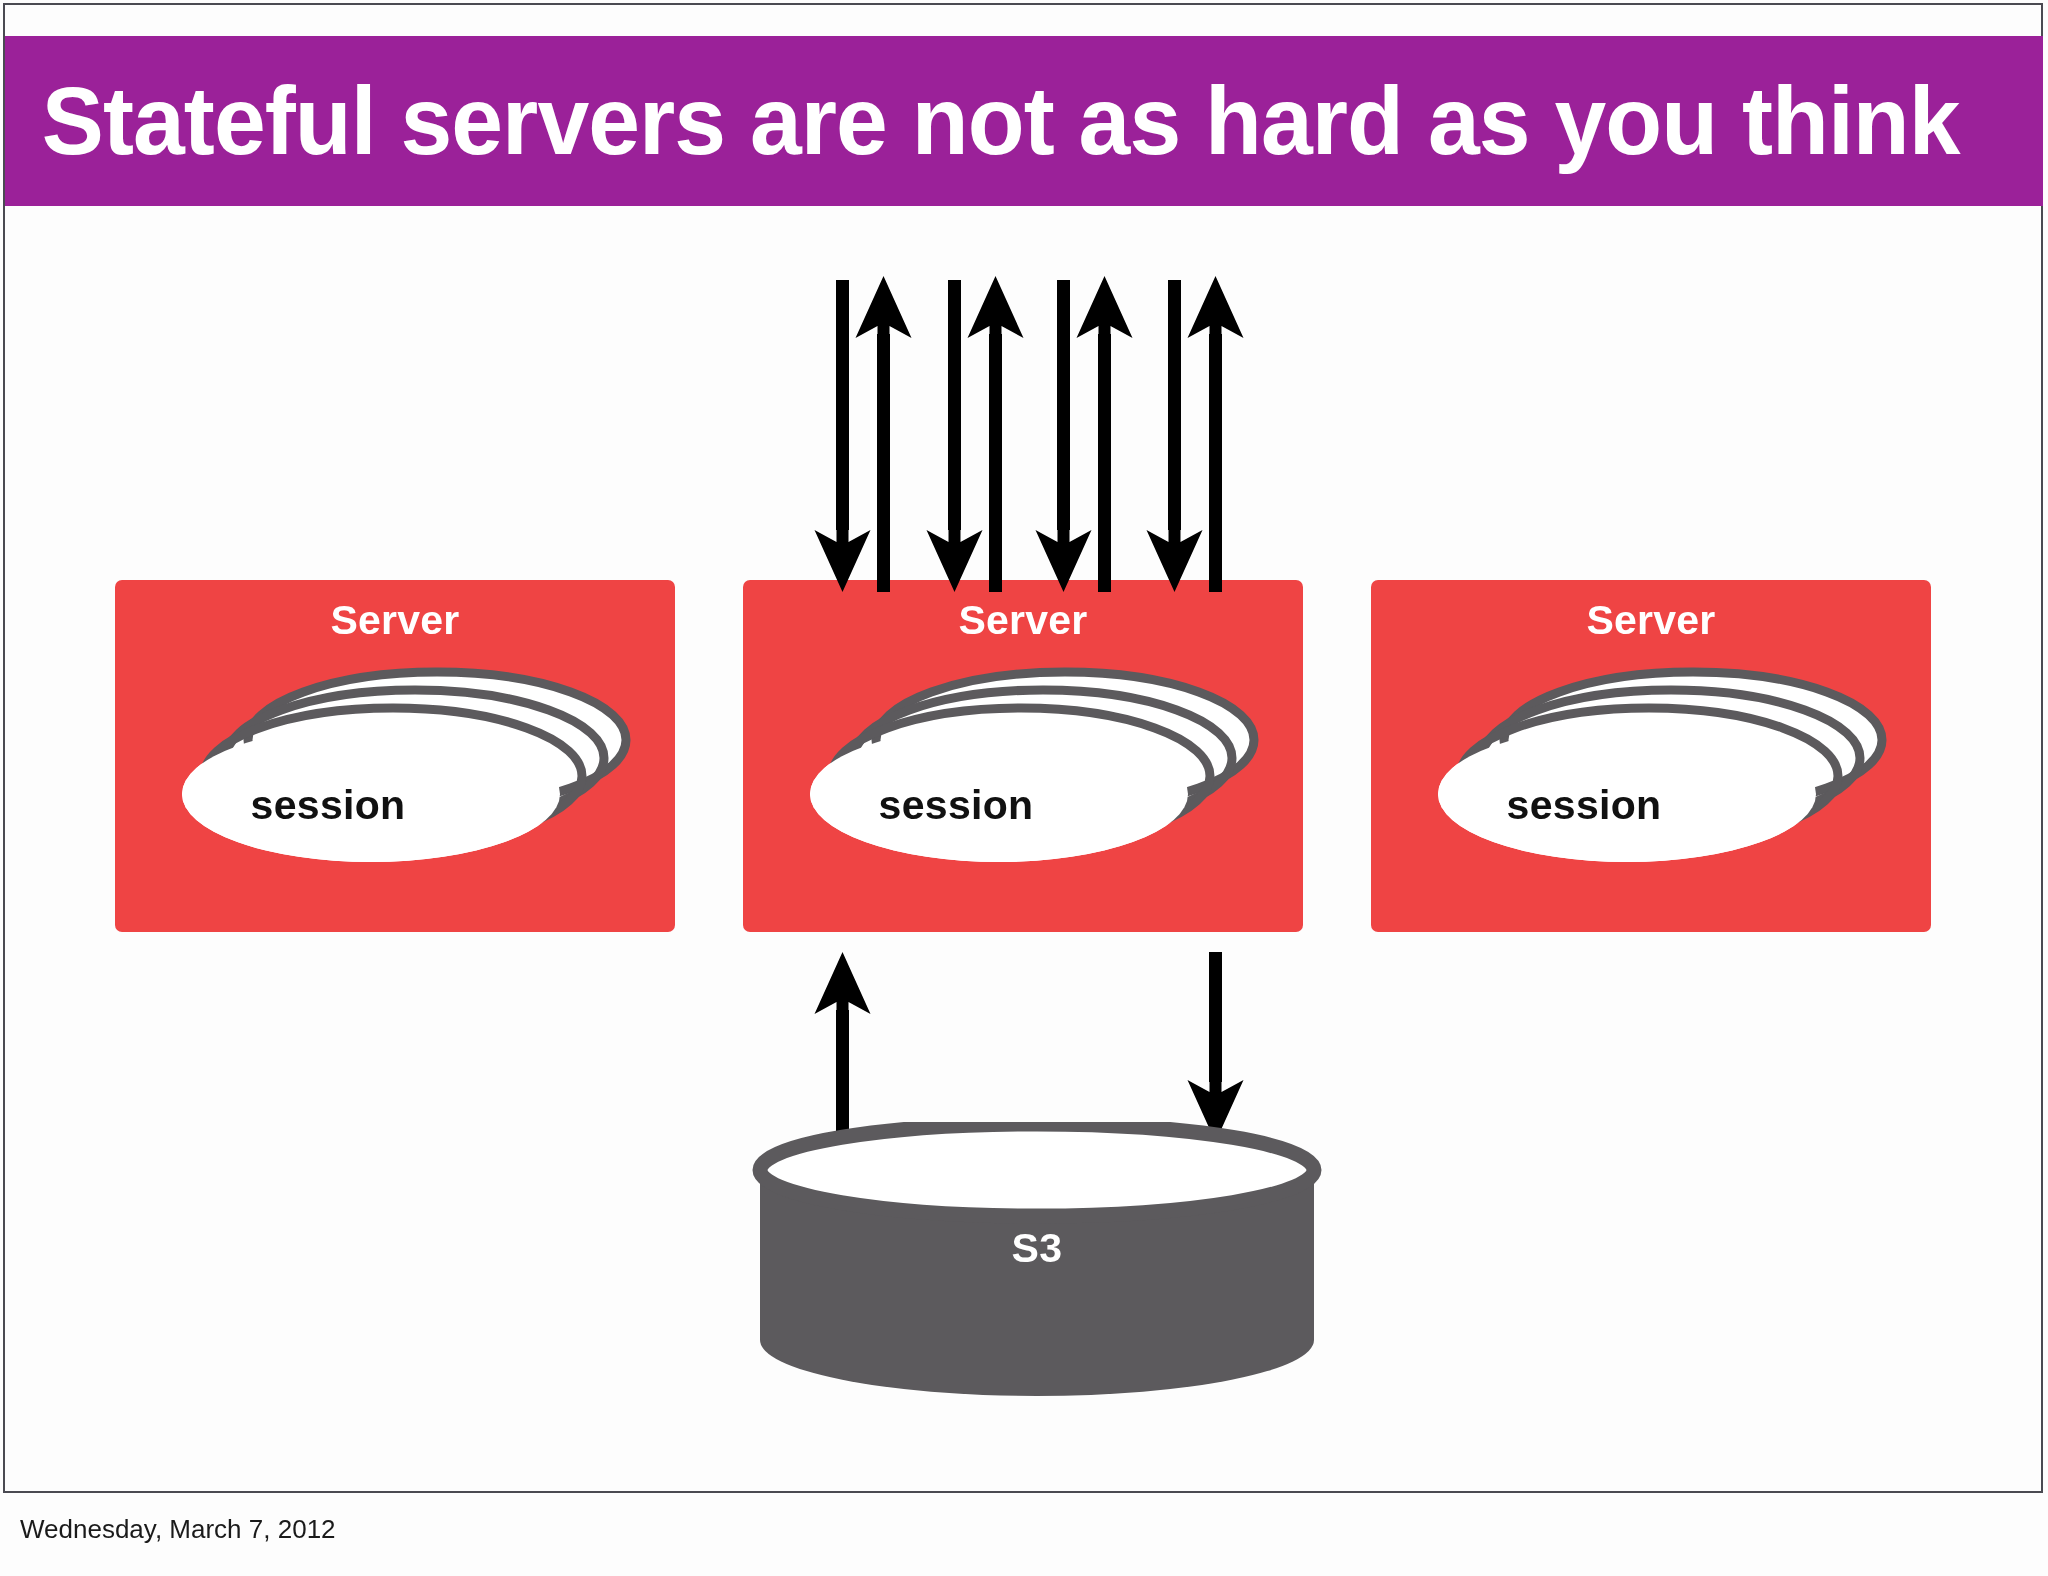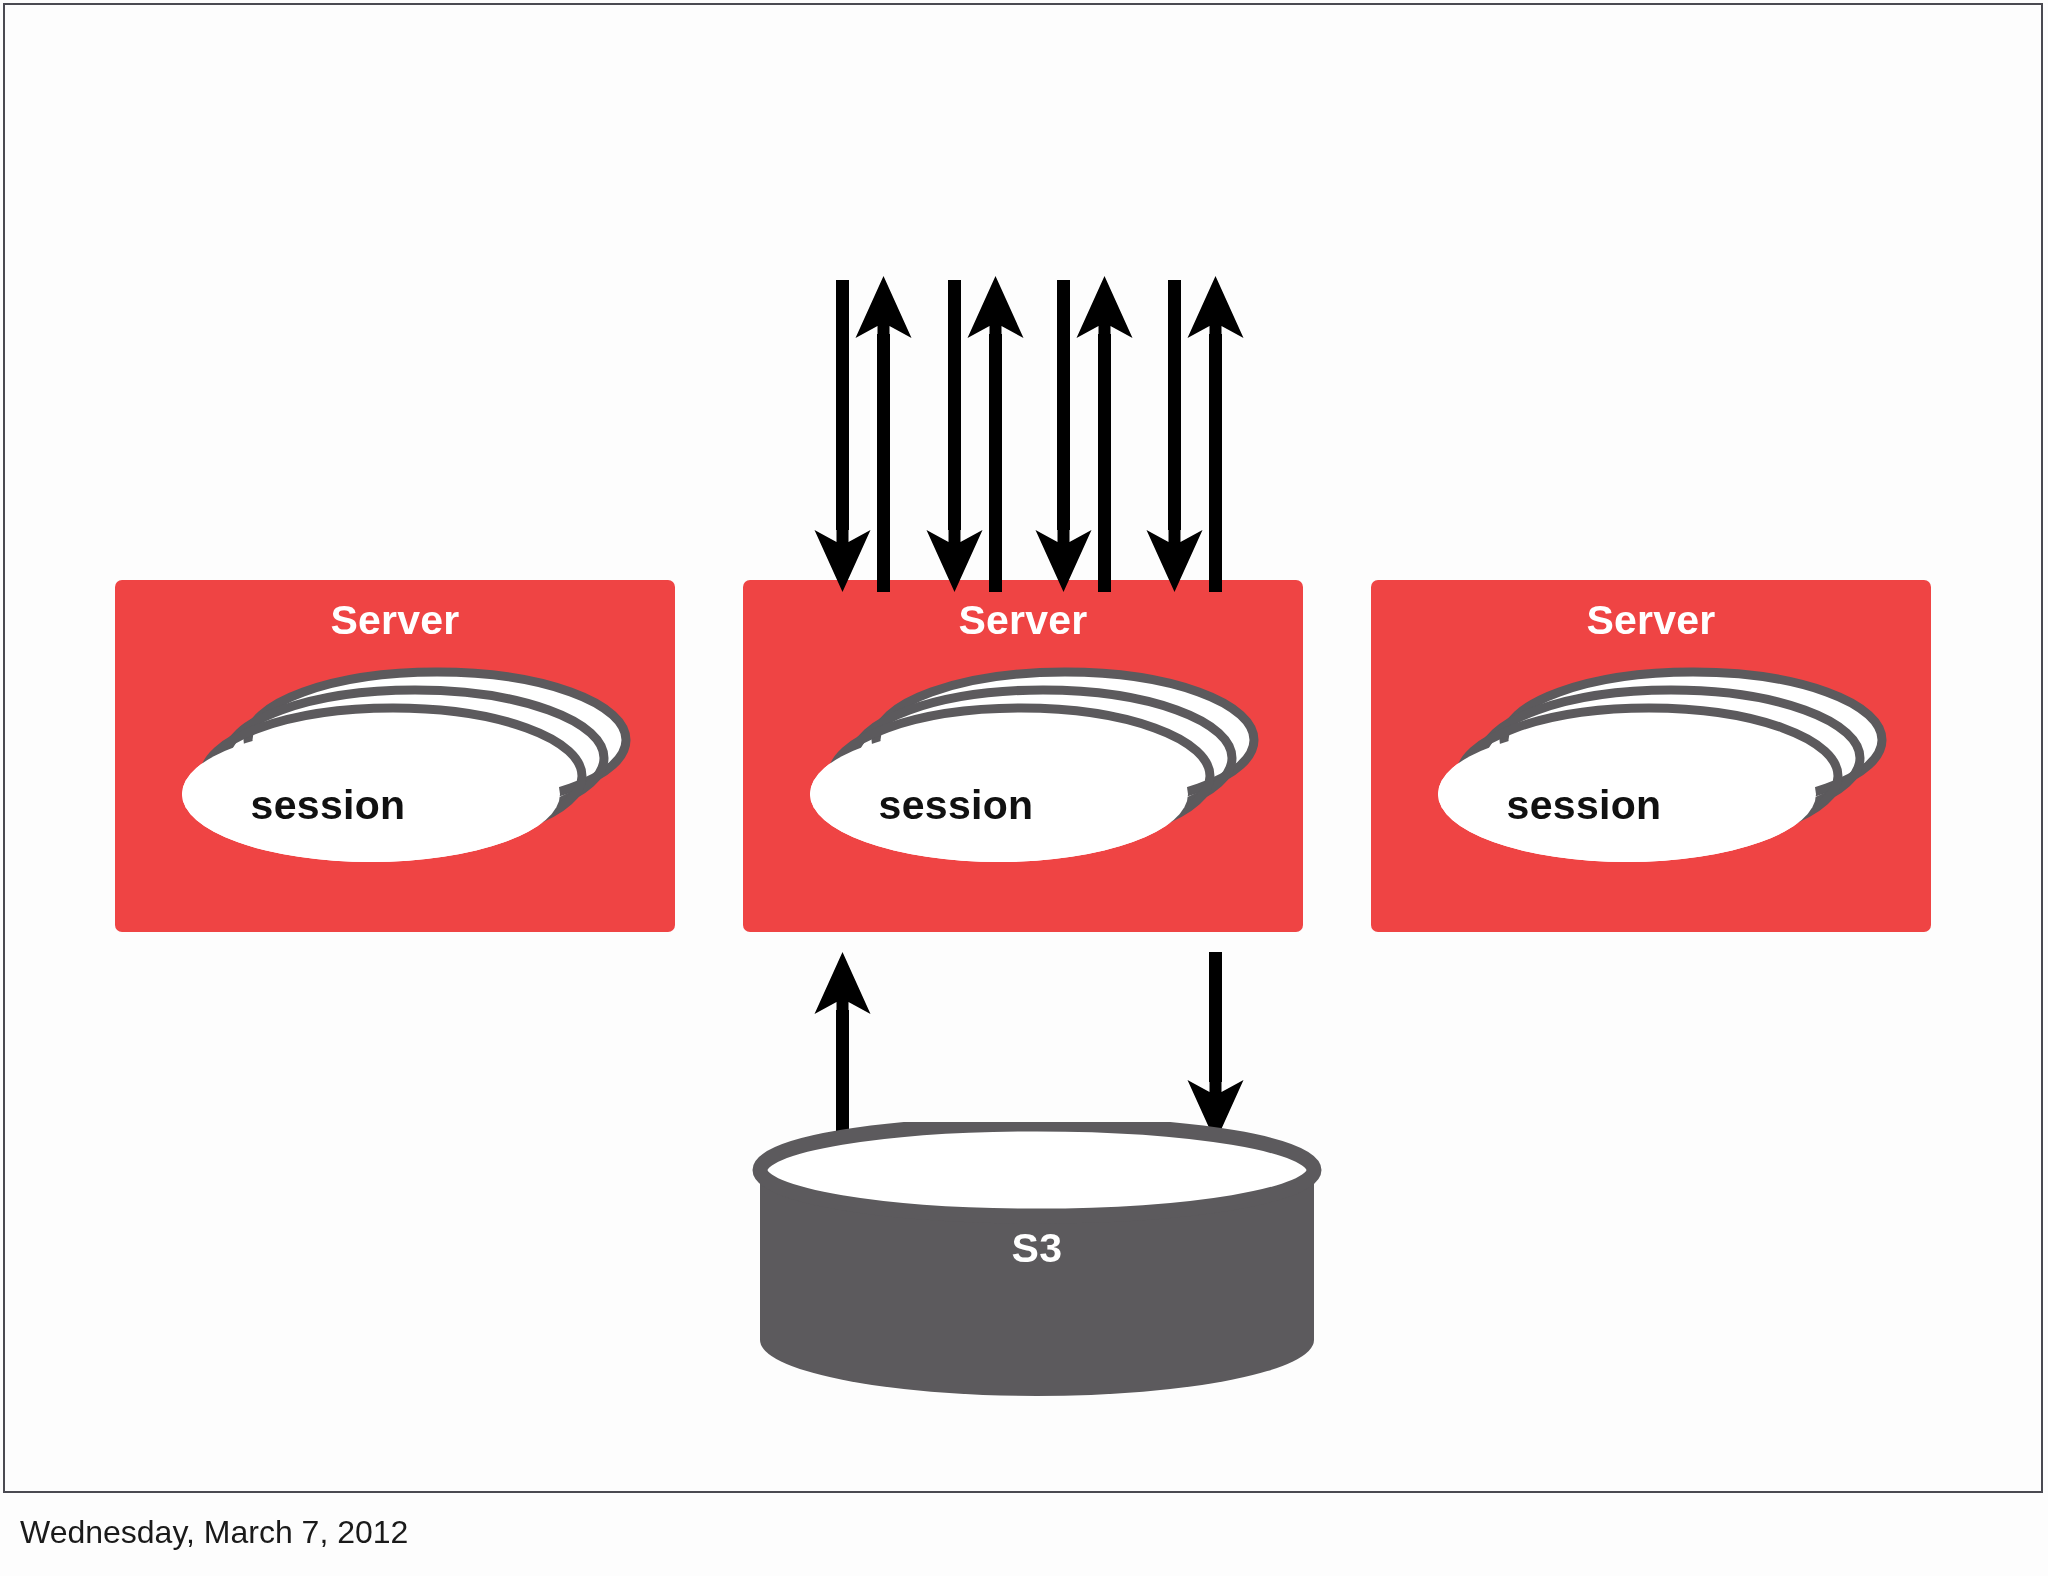--- a/index.html
+++ b/index.html
@@ -143,32 +143,35 @@
     font-size: 41px;
     letter-spacing: 0.5px;
   }
 
   
   .footer-date {
     position: absolute;
     left: 20px;
     top: 1514px;
     color: #1a1a1a;
-    font-size: 32px;
+    font-size: 26px;
     font-family: "Liberation Sans", sans-serif;
     white-space: nowrap;
   }
 </style>
 </head>
 <body>
 
 <div id="slide">
 
   <div class="slide-frame"></div>
 
+  <div class="title-band">
+    <div class="title-text">Stateful servers are not as hard as you think</div>
+  </div>
 
   <div class="server-box" id="server-box-1">
     <div class="server-label">Server</div>
     <div class="session-stack">
       <svg width="560" height="290" viewBox="0 0 560 290" xmlns="http://www.w3.org/2000/svg">
         <g fill="#ffffff">
           <ellipse cx="322" cy="108" rx="189" ry="68"></ellipse>
           <ellipse cx="300" cy="126" rx="189" ry="68"></ellipse>
           <ellipse cx="278" cy="144" rx="189" ry="68"></ellipse>
           <ellipse cx="256" cy="162" rx="189" ry="68"></ellipse>

